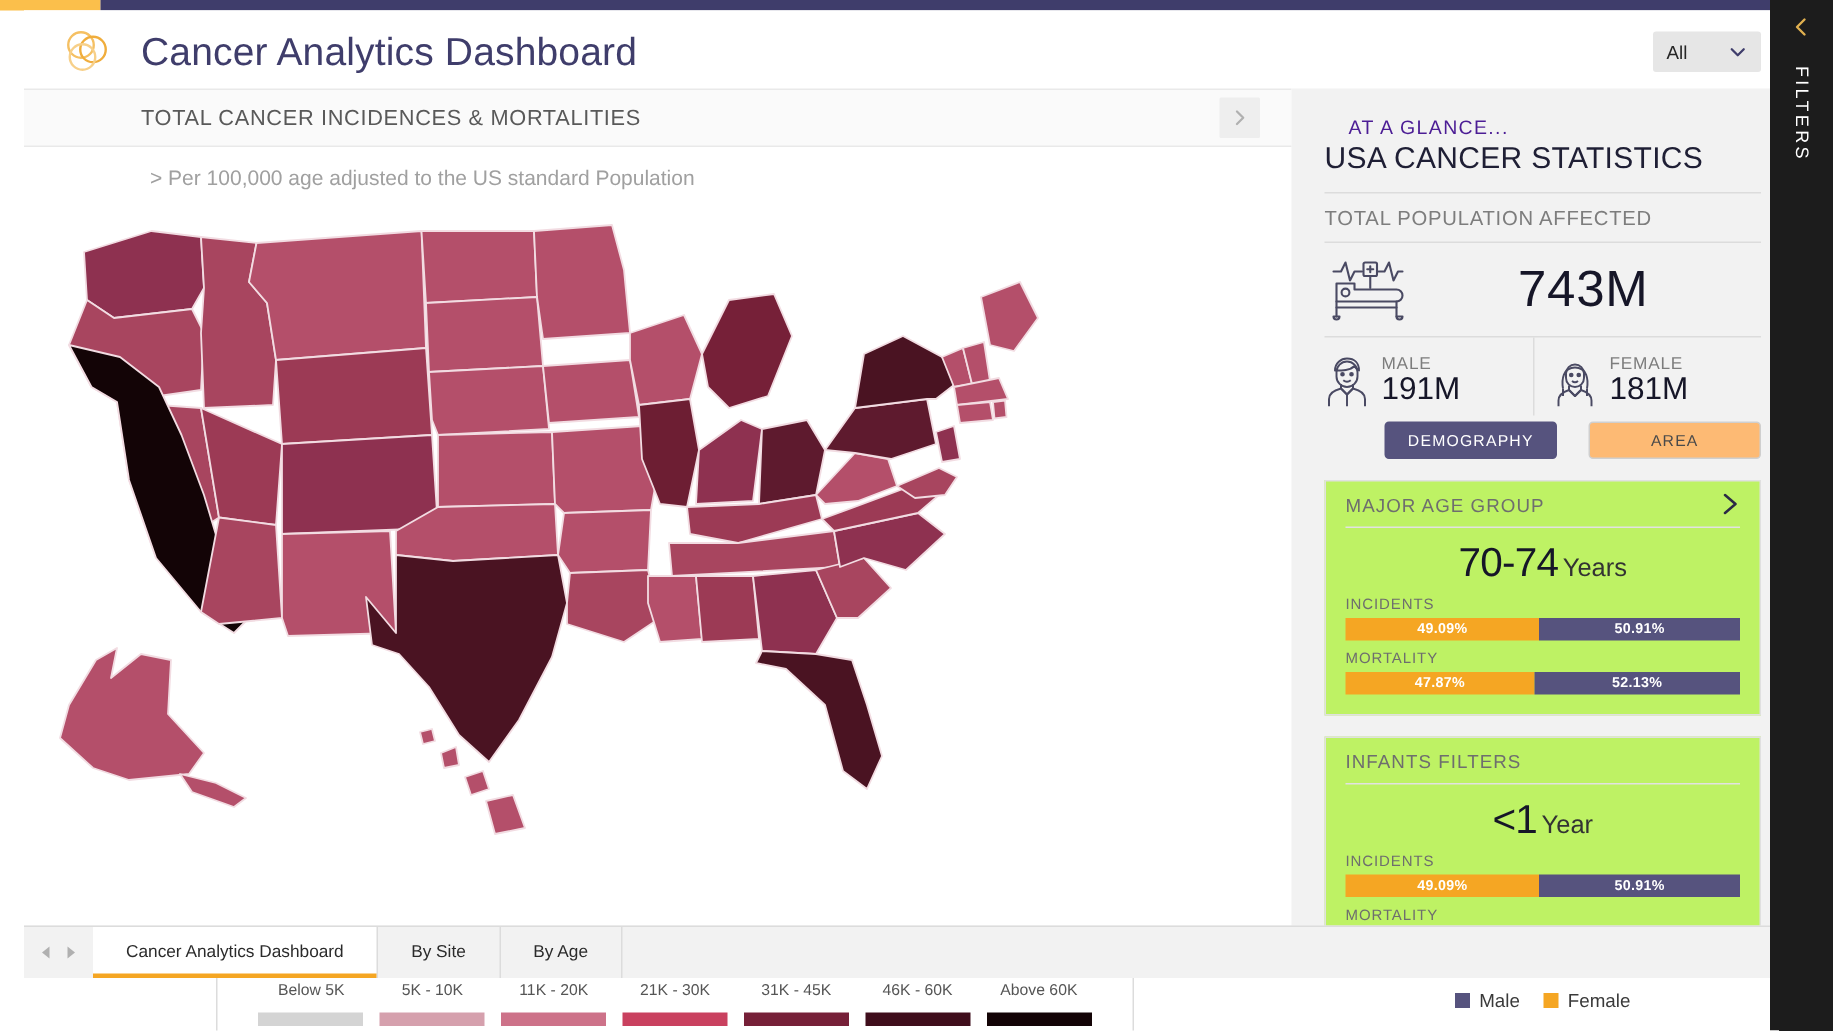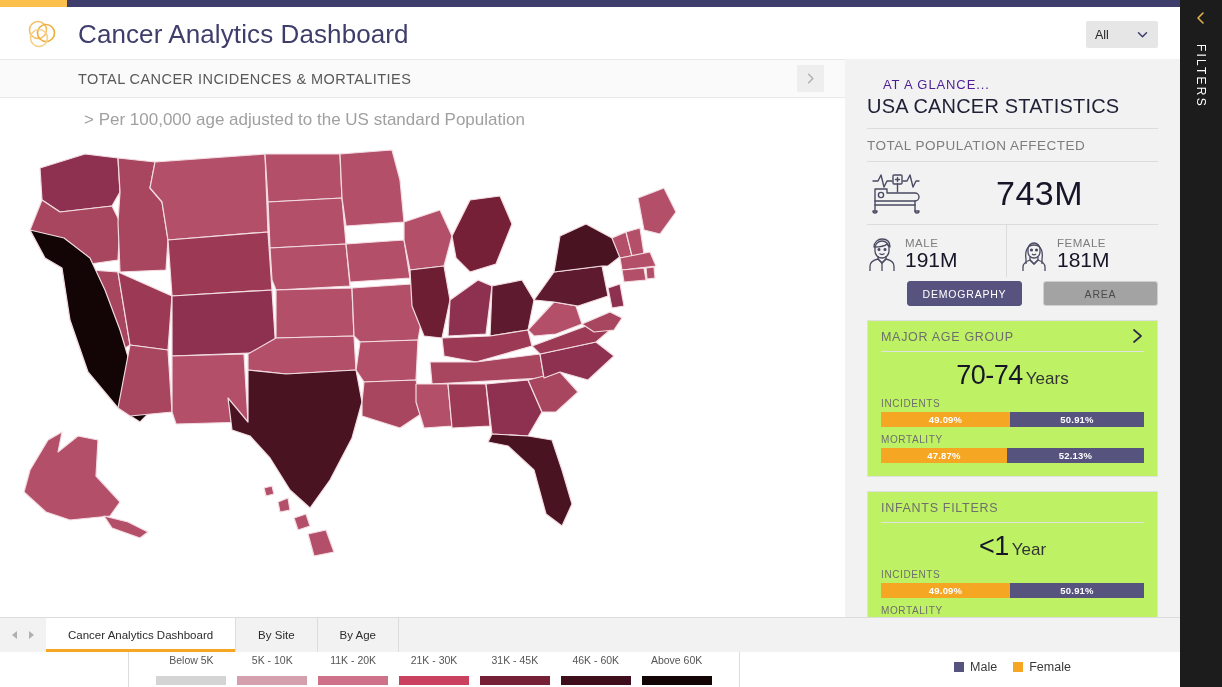--- a/index.html
+++ b/index.html
@@ -8,21 +8,21 @@
     font-family: "Liberation Sans", sans-serif;
     background: #ffffff; overflow: hidden; position: relative;
   }
 
   
   .accent-bar { position:absolute; top:0; left:0; width:1180px; height:7px; display:flex; }
   .accent-yellow { width:67px; height:100%; background:#fbbf4b; }
   .accent-navy { flex:1; height:100%; background:#3f3d6b; }
 
   
-  .canvas { position:absolute; top:7px; left:0; width:1180px; height:645px; background:#ffffff; }
+  .canvas { position:absolute; top:7px; left:16px; width:1180px; height:645px; background:#ffffff; }
 
   
   .header { position:relative; height:52px; background:#ffffff; }
   .logo { position:absolute; left:24px; top:10px; width:40px; height:34px; }
   .title {
     position:absolute; left:78px; top:12px;
     font-size:26px; color:#3f3d6b; font-weight:400; letter-spacing:0.1px;
     white-space:nowrap;
   }
   .select-box {
@@ -47,21 +47,21 @@
   .section-head .sh-title {
     font-size:14.5px; color:#595959; letter-spacing:0.45px; font-weight:400;
   }
   .arrow-btn {
     position:absolute; right:21px; top:5px; width:27px; height:27px;
     background:#eeeeee; display:flex; align-items:center; justify-content:center;
     cursor:pointer; border-radius:1px;
   }
   .subtitle {
     position:absolute; top:50px; left:84px;
-    font-size:17px; color:#a0a0a0;text-align:center;
+    font-size:14px; color:#a0a0a0;text-align:center;
   }
 
   
   .map-wrap { position:absolute; top:80px; left:0; width:845px; height:470px; }
   .map-wrap svg { display:block; width:100%; height:100%; }
 
   
   .map-legend {
     position:absolute; left:128px; top:558px; width:612px; height:82px;
     border:1px solid #dcdcdc; background:#ffffff;
@@ -93,21 +93,21 @@
   .g-icon { width:30px; height:34px; flex:0 0 30px; }
   .g-text .g-label { font-size:11.5px; color:#7d7d7d; letter-spacing:0.5px; display:block; }
   .g-text .g-value { font-size:21px; color:#161628; display:block; line-height:1.05; }
 
   .toggle-row { display:flex; gap:21px; margin-top:4px;margin-left:40px; }
   .toggle {
     flex:1; height:25px; display:flex; align-items:center; justify-content:center;
     font-size:10.5px; letter-spacing:0.8px; cursor:pointer; border-radius:3px;
   }
   .toggle.active { background:#56537e; color:#ffffff; border:1px solid #56537e; }
-  .toggle.inactive { background:#a3a3a3; color:#4a4a4a; border:1px solid #cfcfcf; }
+  .toggle.inactive { background:#fdba74; color:#4a4a4a; border:1px solid #cfcfcf; }
 
   
   .card {
     background:#bef264; border:1px solid #e0e0e0; margin-top:14px; padding:9px 13px 13px 13px;
     position:relative;
   }
   .card-head {
     font-size:12.5px; color:#6e6e6e; letter-spacing:0.7px;
     padding-bottom:7px; border-bottom:1px solid #e2e2e2;
   }

